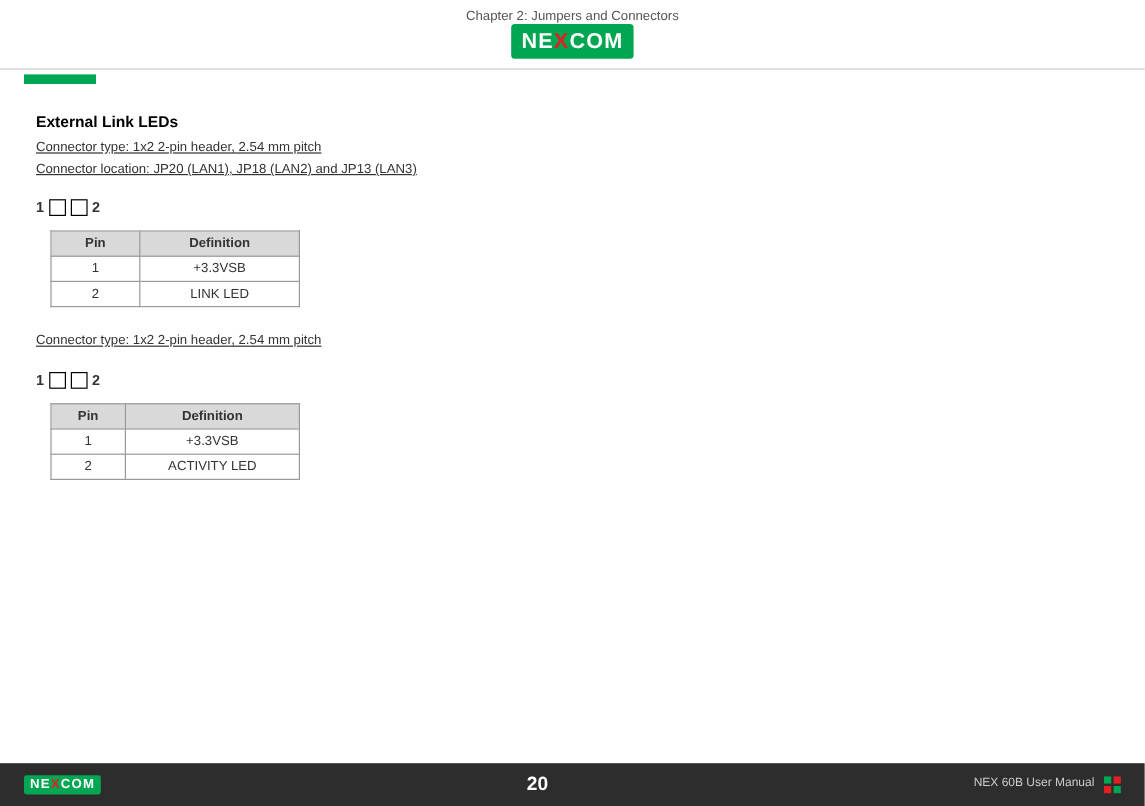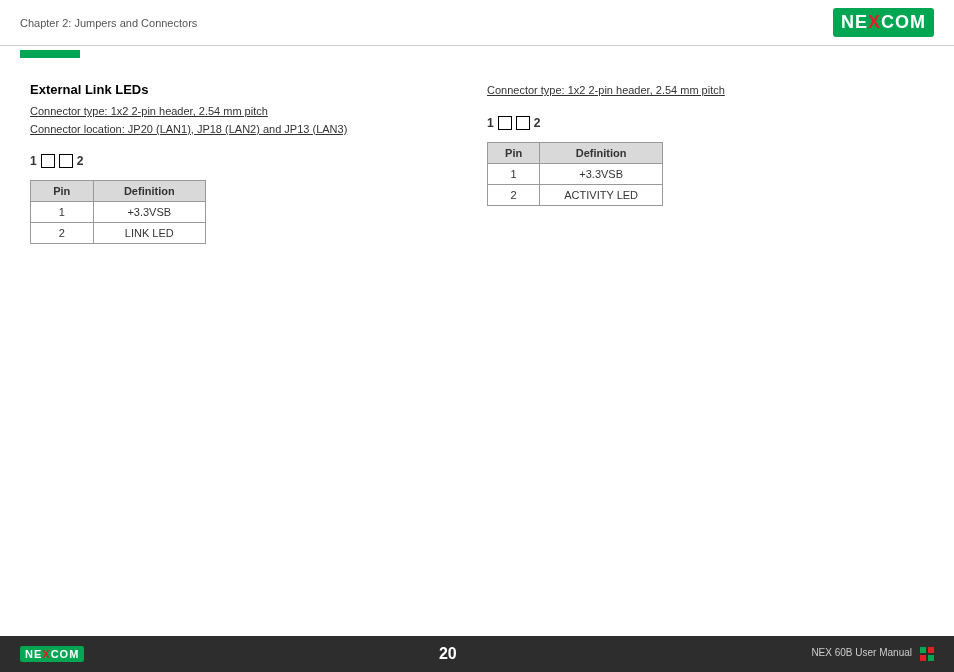--- a/index.html
+++ b/index.html
@@ -14,20 +14,21 @@
       overflow: hidden;
     }
 
     
     .header {
       display: flex;
       justify-content: space-between;
       align-items: center;
       padding: 8px 20px;
       border-bottom: 1px solid #ccc;
+      flex-direction: column;
     }
     .header-title {
       font-size: 11px;
       color: #555;
     }
     .logo-container {
       display: flex;
       align-items: center;
     }
     .logo-box {
@@ -55,20 +56,21 @@
       background: #00a651;
       width: 60px;
       margin: 4px 20px;
     }
 
     
     .main-content {
       display: flex;
       padding: 20px 30px;
       gap: 20px;
+      flex-direction: column;
     }
 
     .section {
       flex: 1;
     }
 
     .section-title {
       font-size: 13px;
       font-weight: bold;
       color: #000;
@@ -95,21 +97,22 @@
     .pin-box {
       width: 14px;
       height: 14px;
       border: 1.5px solid #000;
       display: inline-block;
     }
 
     
     .pin-table {
       border-collapse: collapse;
-      width: 176px;
+      width: 208px;
+      margin-left: 12px;
     }
     .pin-table th {
       background: #d9d9d9;
       border: 1px solid #999;
       padding: 4px 12px;
       font-size: 11px;
       font-weight: bold;
       text-align: center;
     }
     .pin-table td {

